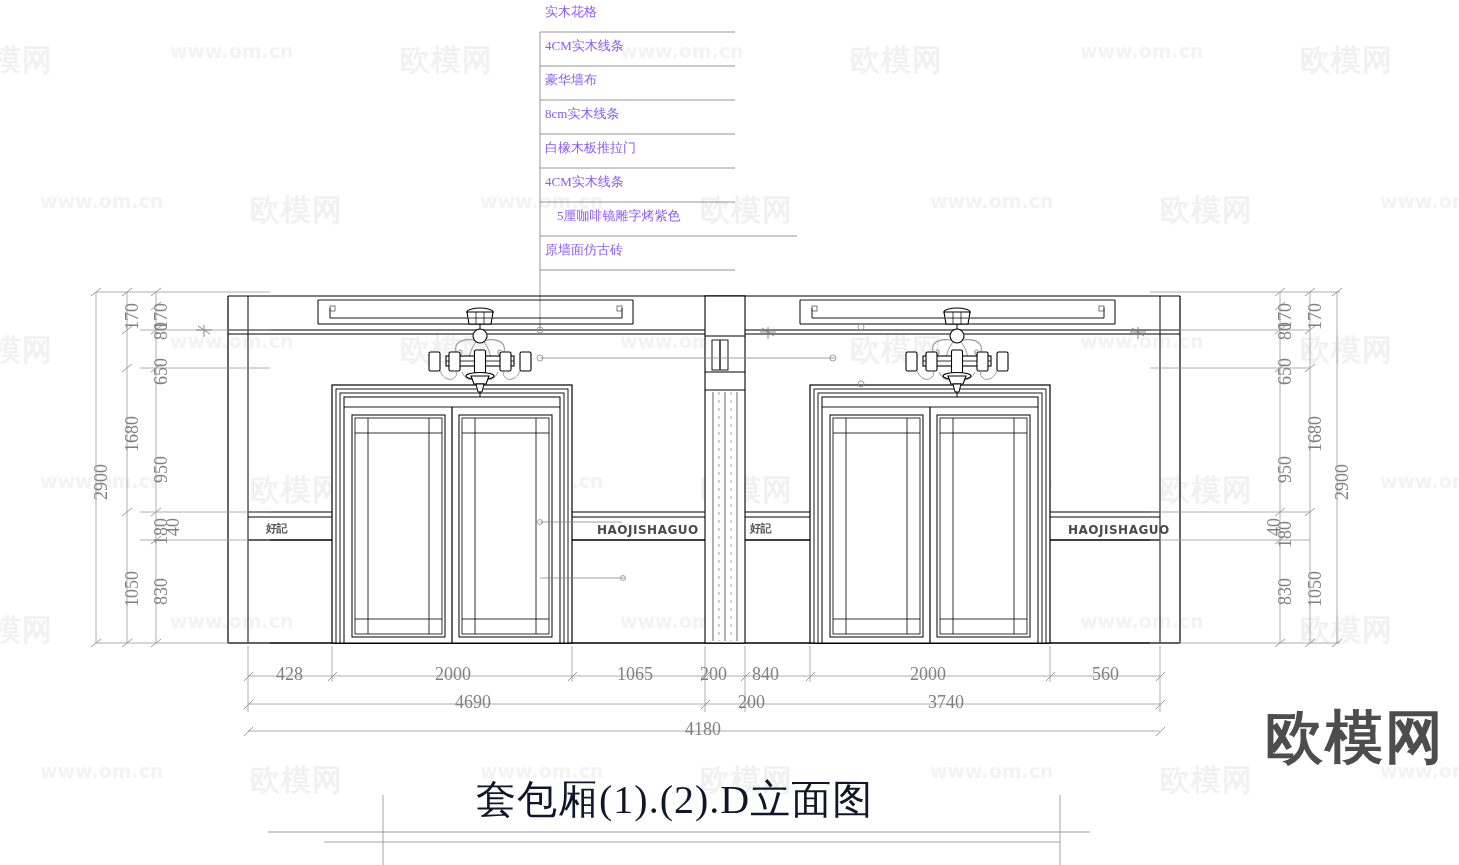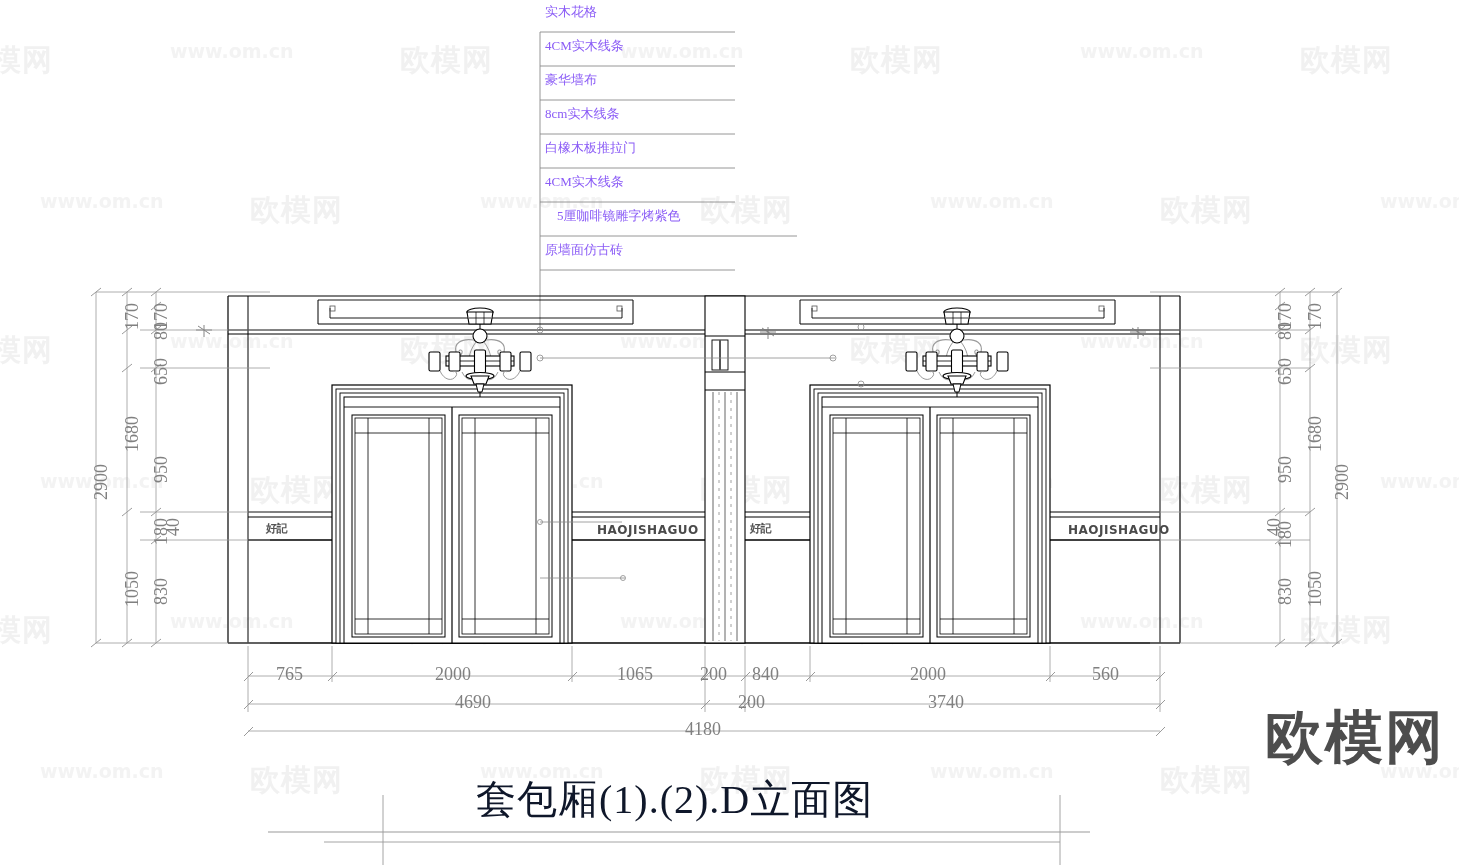--- a/index.html
+++ b/index.html
@@ -473,21 +473,21 @@
   <div class="dim v" style="left:1265px; top:536px;">40</div>
   <div class="dim v" style="left:1276px; top:548px;">180</div>
   <div class="dim v" style="left:1276px; top:605px;">830</div>
 
   <div class="dim v" style="left:1306px; top:330px;">170</div>
   <div class="dim v" style="left:1306px; top:452px;">1680</div>
   <div class="dim v" style="left:1306px; top:607px;">1050</div>
 
   <div class="dim v" style="left:1333px; top:500px;">2900</div>
 
-  <div class="dim" style="left:276px; top:665px;">765</div>
+  <div class="dim" style="left:276px; top:665px;">428</div>
   <div class="dim" style="left:435px; top:665px;">2000</div>
   <div class="dim" style="left:617px; top:665px;">1065</div>
   <div class="dim" style="left:700px; top:665px;">200</div>
   <div class="dim" style="left:752px; top:665px;">840</div>
   <div class="dim" style="left:910px; top:665px;">2000</div>
   <div class="dim" style="left:1092px; top:665px;">560</div>
 
   <div class="dim" style="left:455px; top:693px;">4690</div>
   <div class="dim" style="left:738px; top:693px;">200</div>
   <div class="dim" style="left:928px; top:693px;">3740</div>

